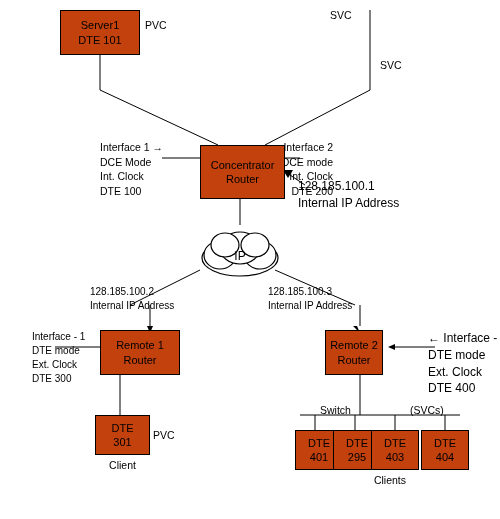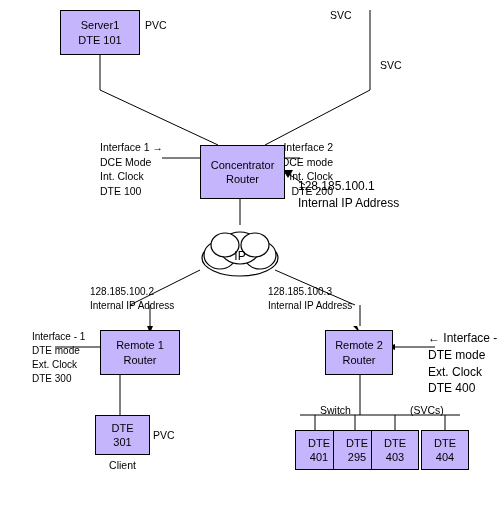--- a/index.html
+++ b/index.html
@@ -13,21 +13,21 @@
       overflow: hidden;
     }
     .diagram {
       position: relative;
       width: 500px;
       height: 519px;
     }
     .box {
       position: absolute;
       border: 1px solid #000;
-      background: #c4b5fd;
+      background: #c2410c;
       text-align: center;
       display: flex;
       flex-direction: column;
       align-items: center;
       justify-content: center;
       line-height: 1.3;
       font-size: 11px;
     }
     .label {
       position: absolute;
@@ -155,21 +155,21 @@
 Internal IP Address</div>
 
   <div class="label" style="left:268px; top:285px; white-space:pre; line-height:1.4; font-size:10px;">128.185.100.3
 Internal IP Address</div>
 
   <div class="box" style="left:100px; top:330px; width:80px; height:45px;">
     <span>Remote 1</span>
     <span>Router</span>
   </div>
 
-  <div class="box" style="left:325px; top:330px; width:68px; height:45px;">
+  <div class="box" style="left:325px; top:330px; width:58px; height:45px;">
     <span>Remote 2</span>
     <span>Router</span>
   </div>
 
   <div class="label" style="left:8px; top:330px; white-space:pre; line-height:1.4; font-size:10px;margin-left:24px;">Interface - 1
 DTE mode
 Ext. Clock
 DTE 300</div>
 
   <div class="label" style="left:428px; top:330px; white-space:pre; line-height:1.4; font-size:12px;">← Interface - 1
@@ -211,14 +211,17 @@
   <div class="box" style="left:371px; top:430px; width:48px; height:40px;">
     <span>DTE</span>
     <span>403</span>
   </div>
 
   <div class="box" style="left:421px; top:430px; width:48px; height:40px;">
     <span>DTE</span>
     <span>404</span>
   </div>
 
+  <div class="label label-center" style="left:340px; top:473px; width:100px; text-align:center;">
+    <span>Clients</span>
+  </div>
 
 </div>
 
 </body></html>

